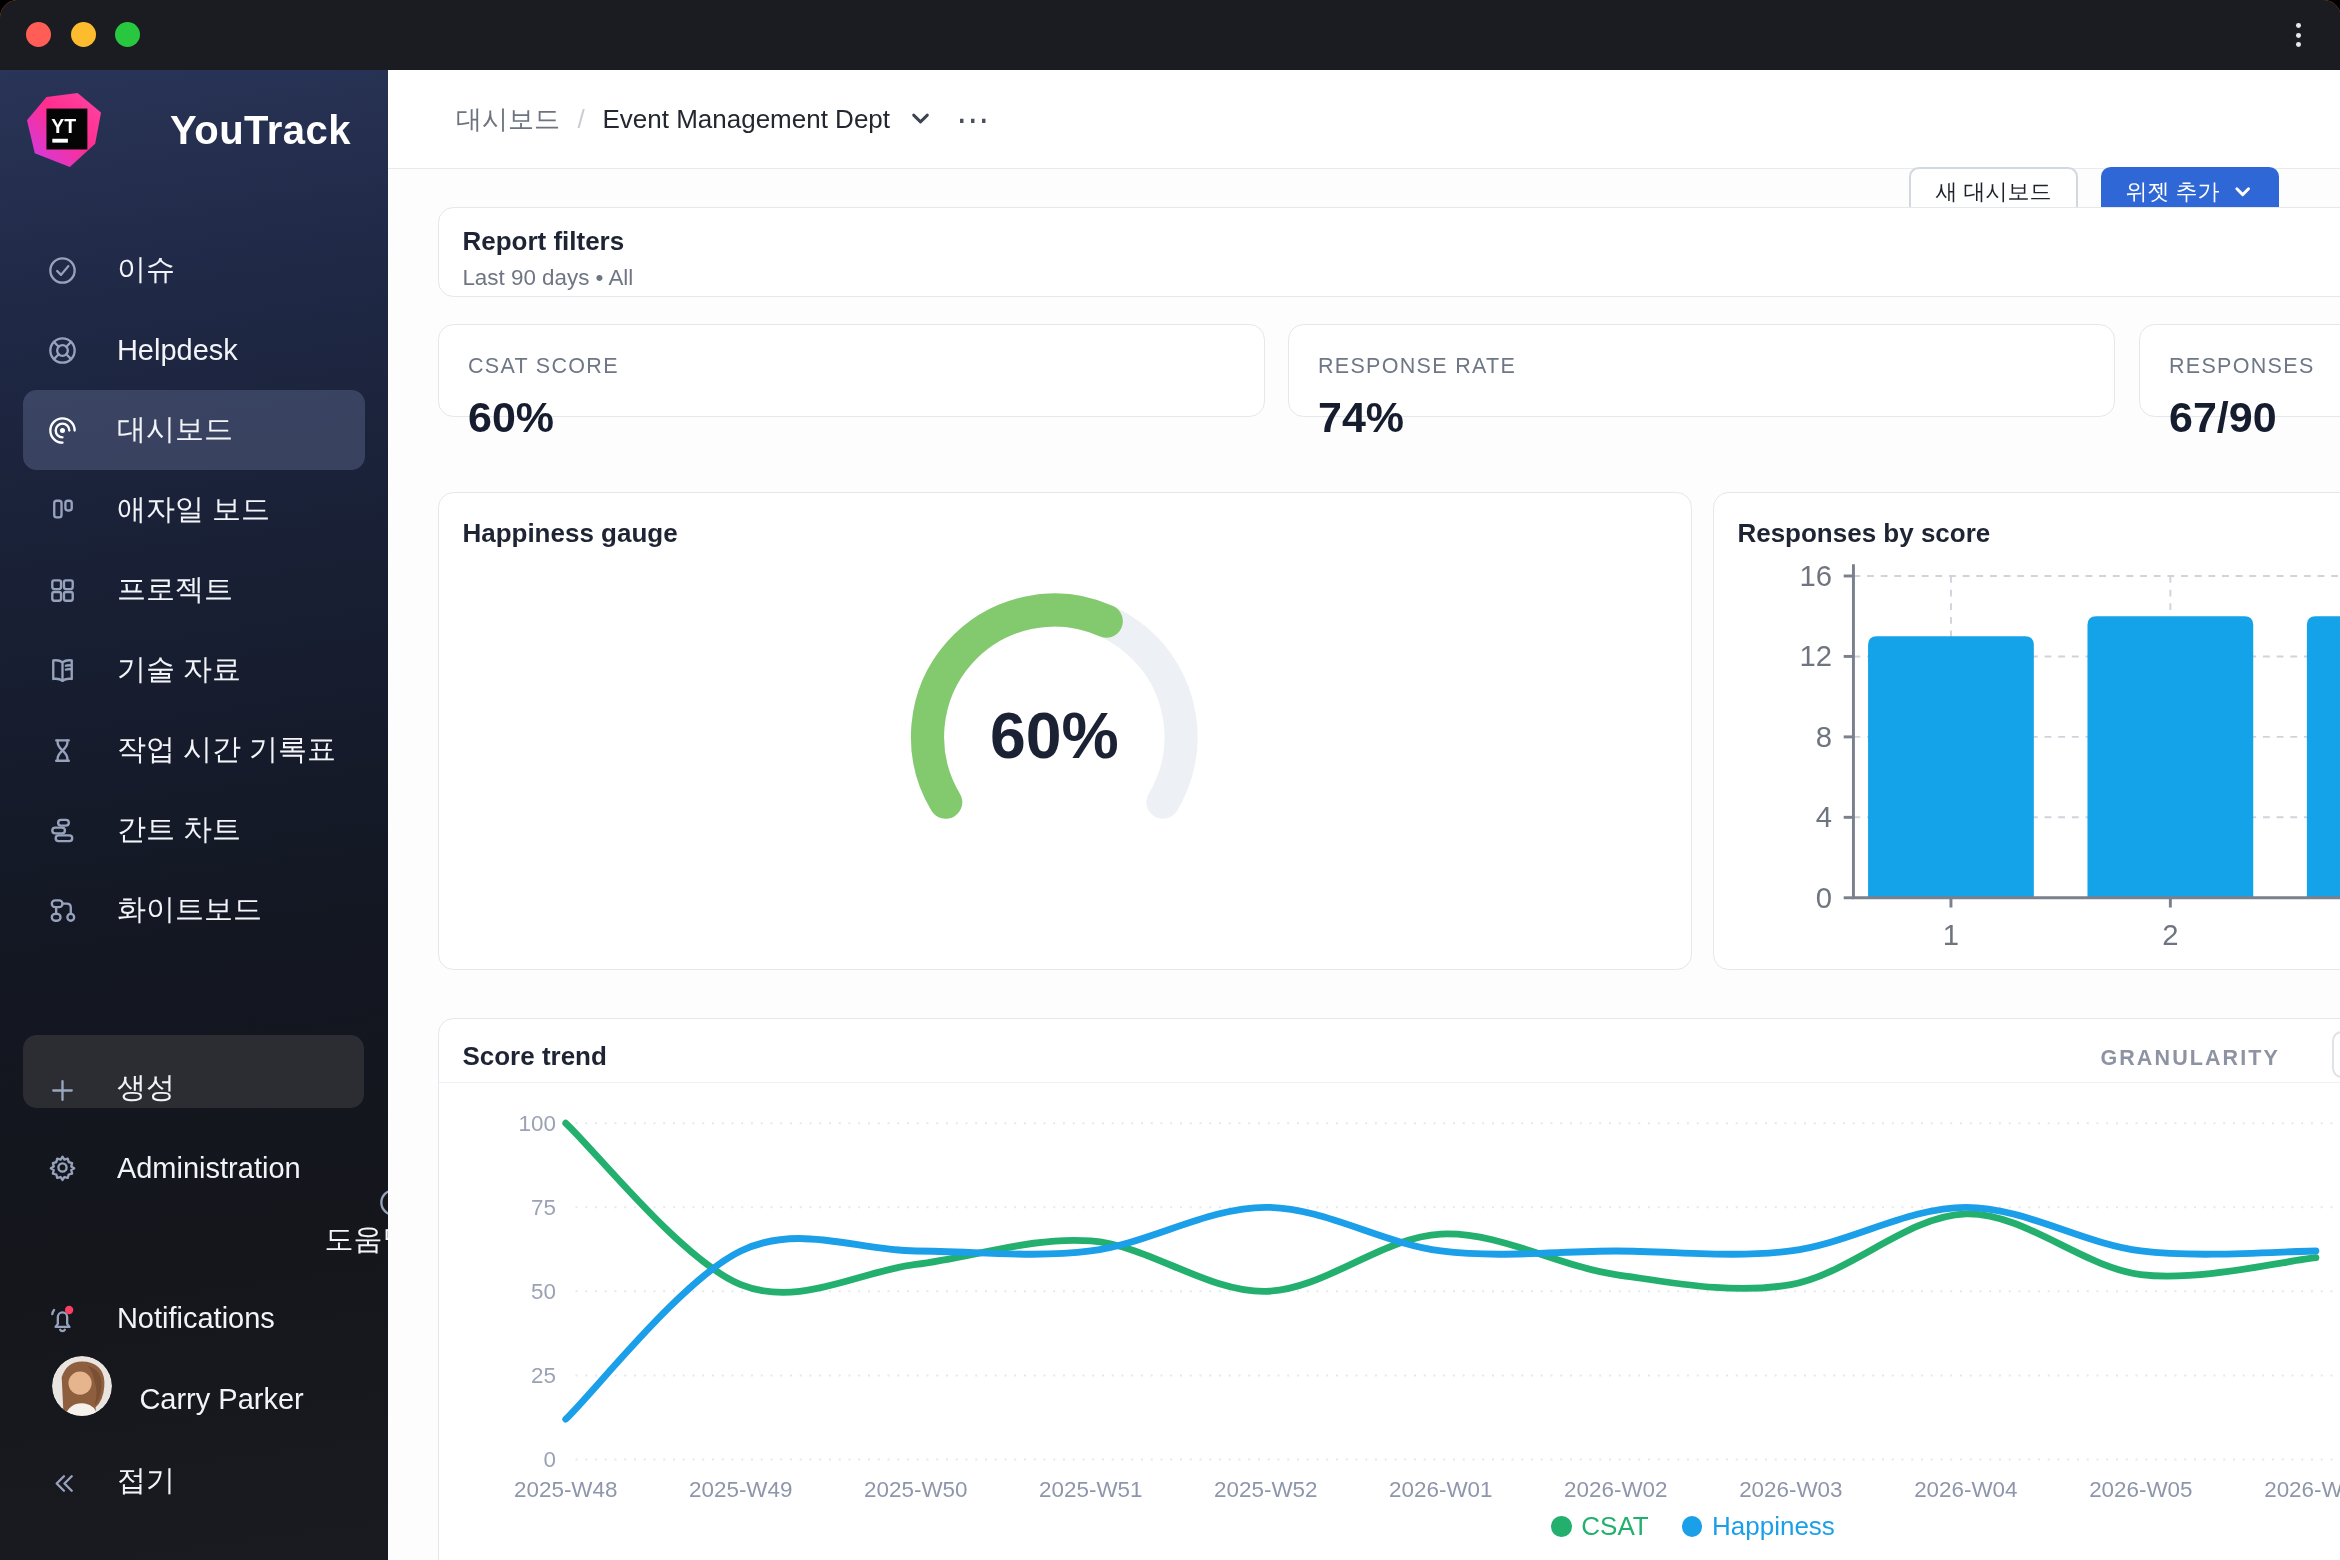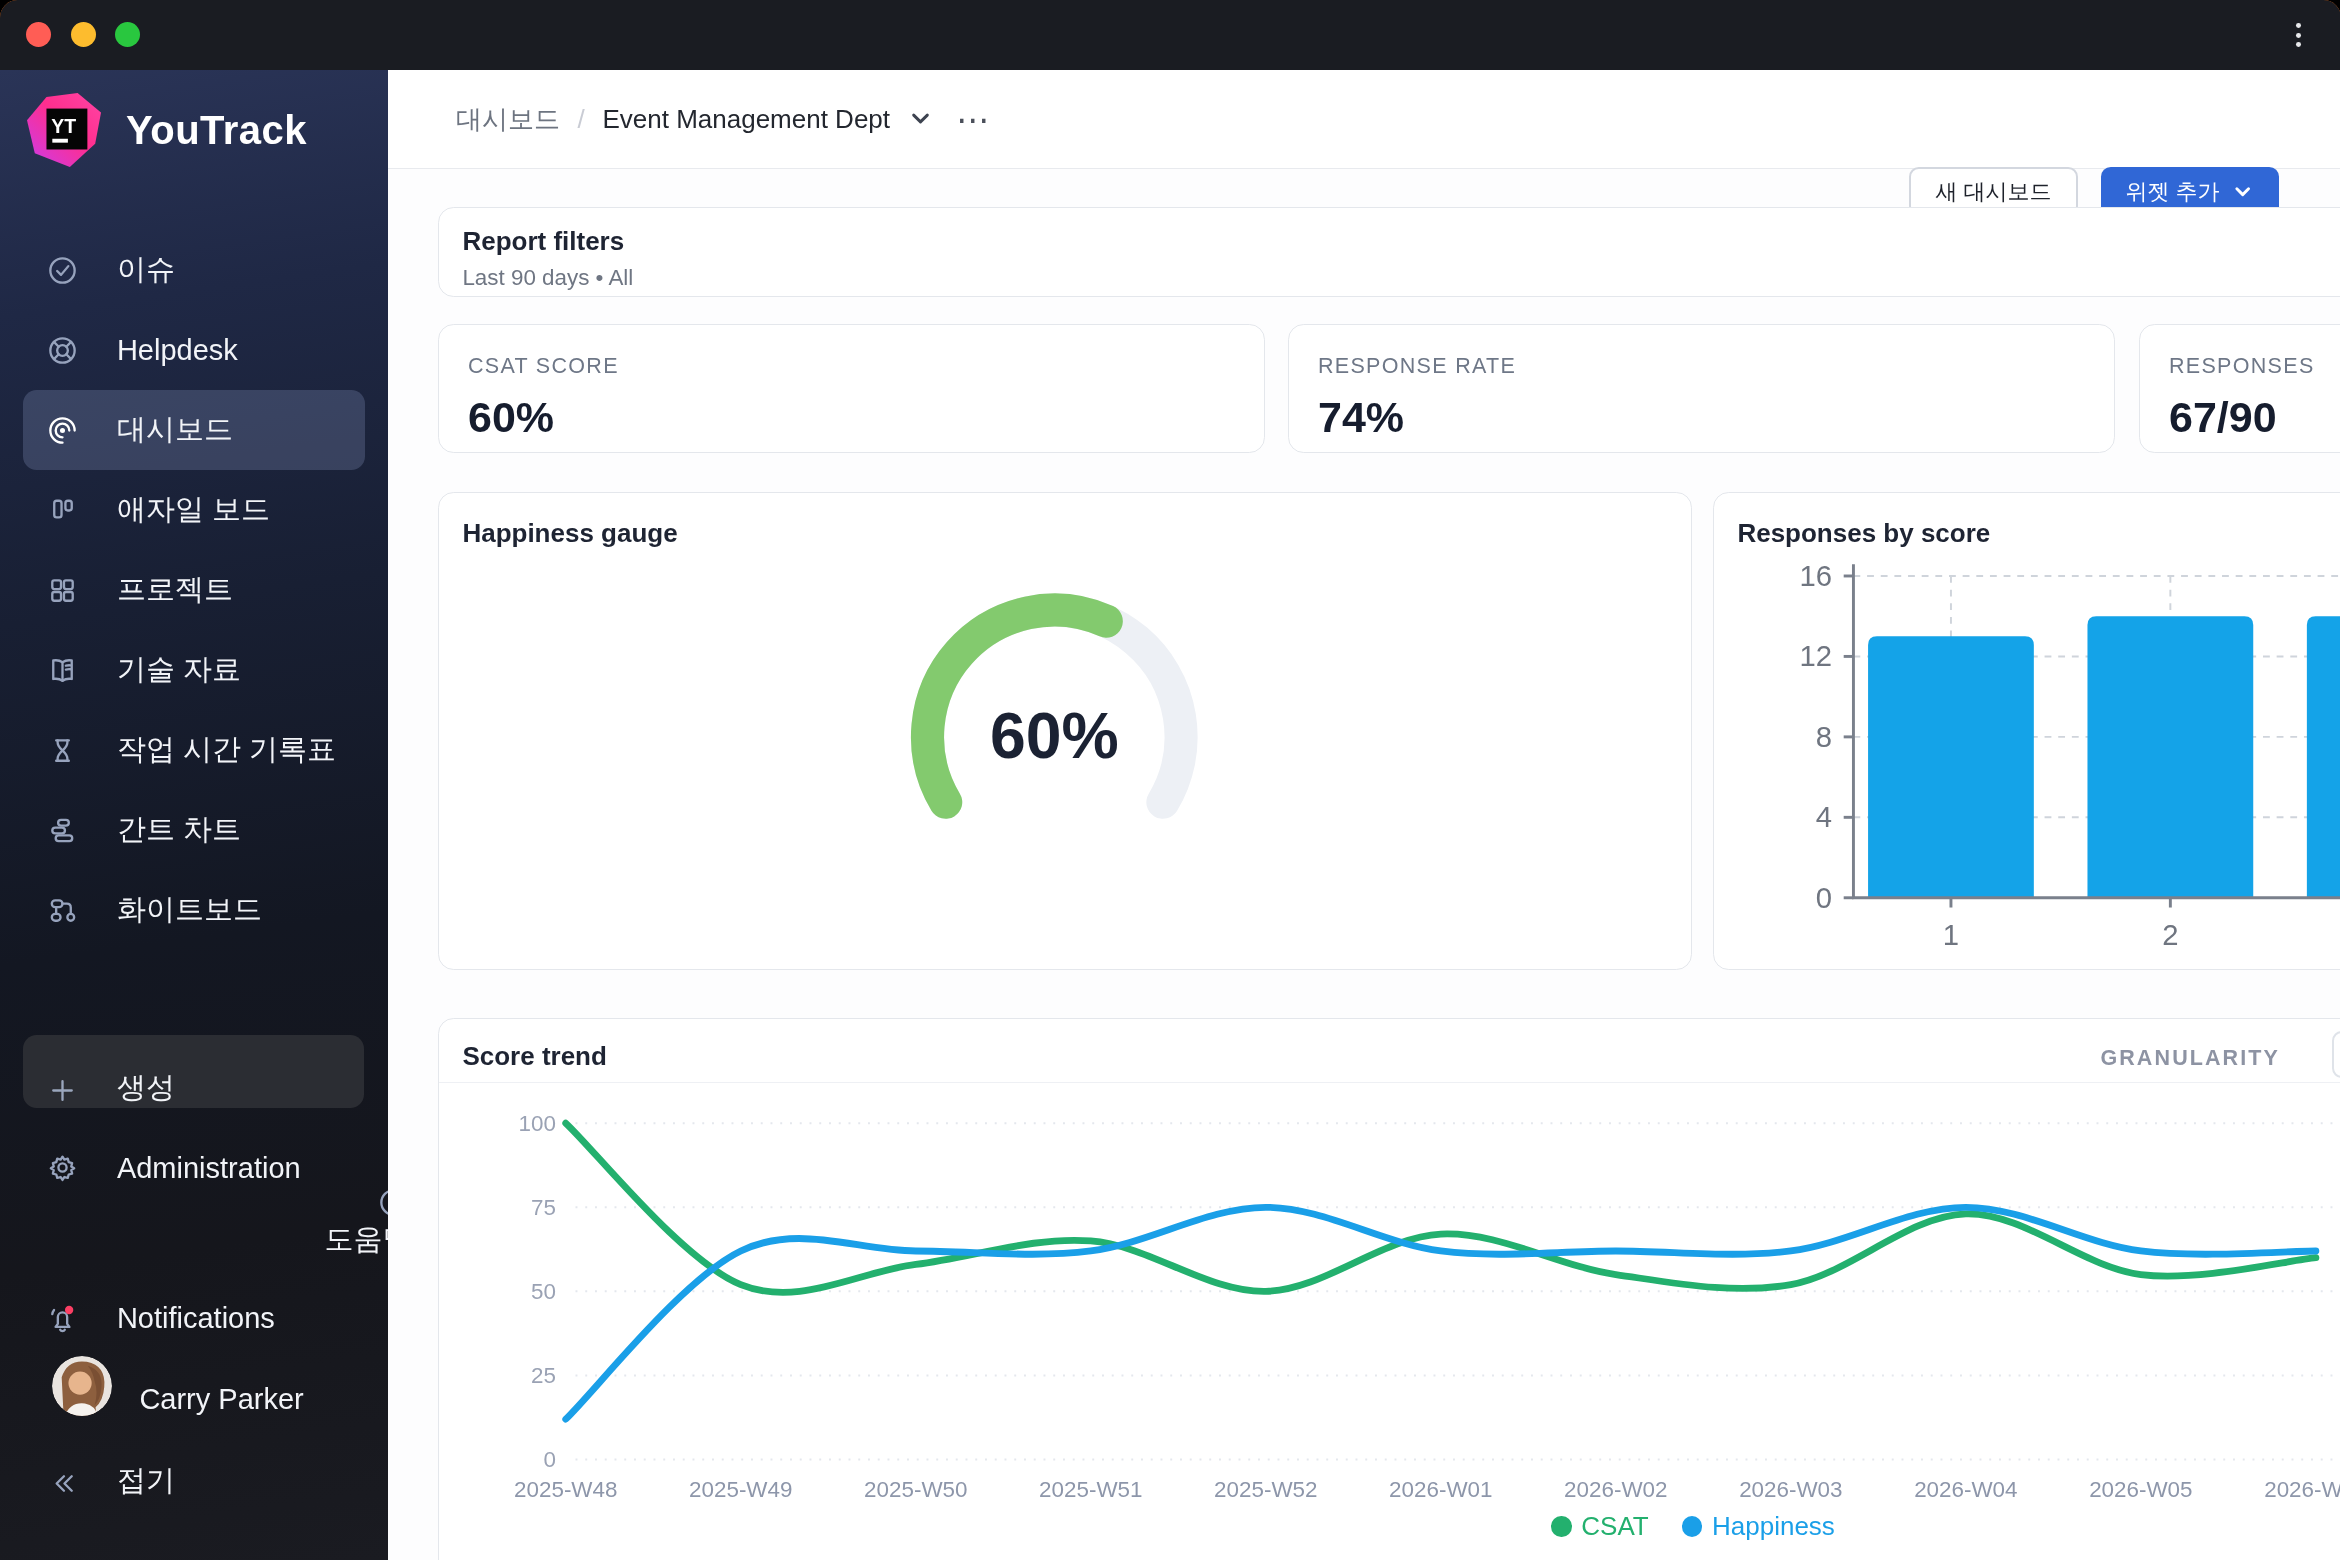--- a/index.html
+++ b/index.html
@@ -11,21 +11,21 @@
   .traffic{position:absolute;top:22.4px;left:26px;display:flex;gap:19.5px;}
   .tl{width:25px;height:25px;border-radius:50%;}
   .kebab{position:absolute;right:23.4px;top:15.6px;width:39px;height:39px;display:flex;flex-direction:column;align-items:center;justify-content:center;gap:4.9px;cursor:pointer;}
   .kebab i{width:4.9px;height:4.9px;border-radius:50%;background:#e8e9ec;}
 
   
   .sidebar{position:absolute;left:0;top:70px;width:388px;height:1490px;
     background:linear-gradient(172deg,#2a3457 0%,#1f2845 16%,#181f33 36%,#131722 58%,#15161c 78%,#1a1b21 100%);}
   .logo-row{position:absolute;left:27px;top:23.4px;display:flex;align-items:center;gap:25px;}
   .logo-ic{width:74px;height:74px;}
-  .logo-text{color:#fff;font-size:40px;font-weight:600;letter-spacing:0.5px;}
+  .logo-text{color:#fff;font-size:40px;font-weight:600;letter-spacing:0.5px;margin-left:44px;}
   .nav-group{position:absolute;left:0;top:160px;width:388px;}
   .nav-item{height:80px;margin:0 23.4px;display:flex;align-items:center;border-radius:13.7px;cursor:pointer;}
   .nav-item.selected{background:rgba(142,160,199,.26);}
   .nav-ic{width:35px;height:35px;margin-left:21.5px;flex:0 0 35px;color:#97a3bd;}
   .nav-item.selected .nav-ic{color:#fff;}
   .nav-ic svg{width:35px;height:35px;stroke:currentColor;fill:none;stroke-width:2.4;stroke-linecap:round;stroke-linejoin:round;}
   .nav-label{margin-left:37px;color:#f2f4f8;font-size:29px;white-space:nowrap;}
   .bottom-item{position:absolute;left:0;width:388px;display:flex;align-items:flex-end;cursor:pointer;}
   .create-btn{top:965px;height:73px;margin:0;left:23.4px;width:341px;background:#2b2d33;border-radius:13.7px;}
   .create-btn .nav-ic{color:#9aa6bd;}
@@ -44,21 +44,21 @@
   .btn-outline{left:1521px;width:169px;background:#fff;border:2px solid #d3d7df;color:#1e222b;}
   .btn-primary{left:1713px;width:178px;background:#3067d6;color:#fff;gap:11.7px;border:none;}
   .btn-primary svg{width:23.4px;height:23.4px;stroke:#fff;fill:none;stroke-width:3;stroke-linecap:round;stroke-linejoin:round;}
 
   .card{position:absolute;background:#fff;border:1.5px solid #e4e7ec;border-radius:15.6px;box-sizing:border-box;}
   .card-title{font-size:26px;font-weight:700;color:#1e2433;}
 
   .filters-card{left:50px;top:137px;width:1950px;height:90px;padding:17.6px 23.4px;}
   .filters-sub{font-size:22.4px;color:#6f7683;margin-top:8.8px;}
 
-  .kpi{top:254px;width:827px;height:129px;padding:29px 29px;}
+  .kpi{top:254px;width:827px;height:93px;padding:29px 29px;}
   .kpi-label{font-size:21.5px;letter-spacing:1.3px;color:#6e7787;font-weight:500;}
   .kpi-value{font-size:43px;font-weight:700;color:#161d2e;margin-top:13.7px;}
 
   .gauge-card{left:50px;top:422px;width:1254px;height:478px;}
   .resp-card{left:1325px;top:422px;width:1254px;height:478px;}
   .float-title{position:absolute;left:23.4px;top:25px;}
   .chart-svg{position:absolute;left:0;top:0;}
 
   .trend-card{left:50px;top:948px;width:1950px;height:605px;}
   .trend-header{position:absolute;left:0;top:0;width:100%;height:64px;border-bottom:1.5px solid #eef0f4;box-sizing:border-box;}

